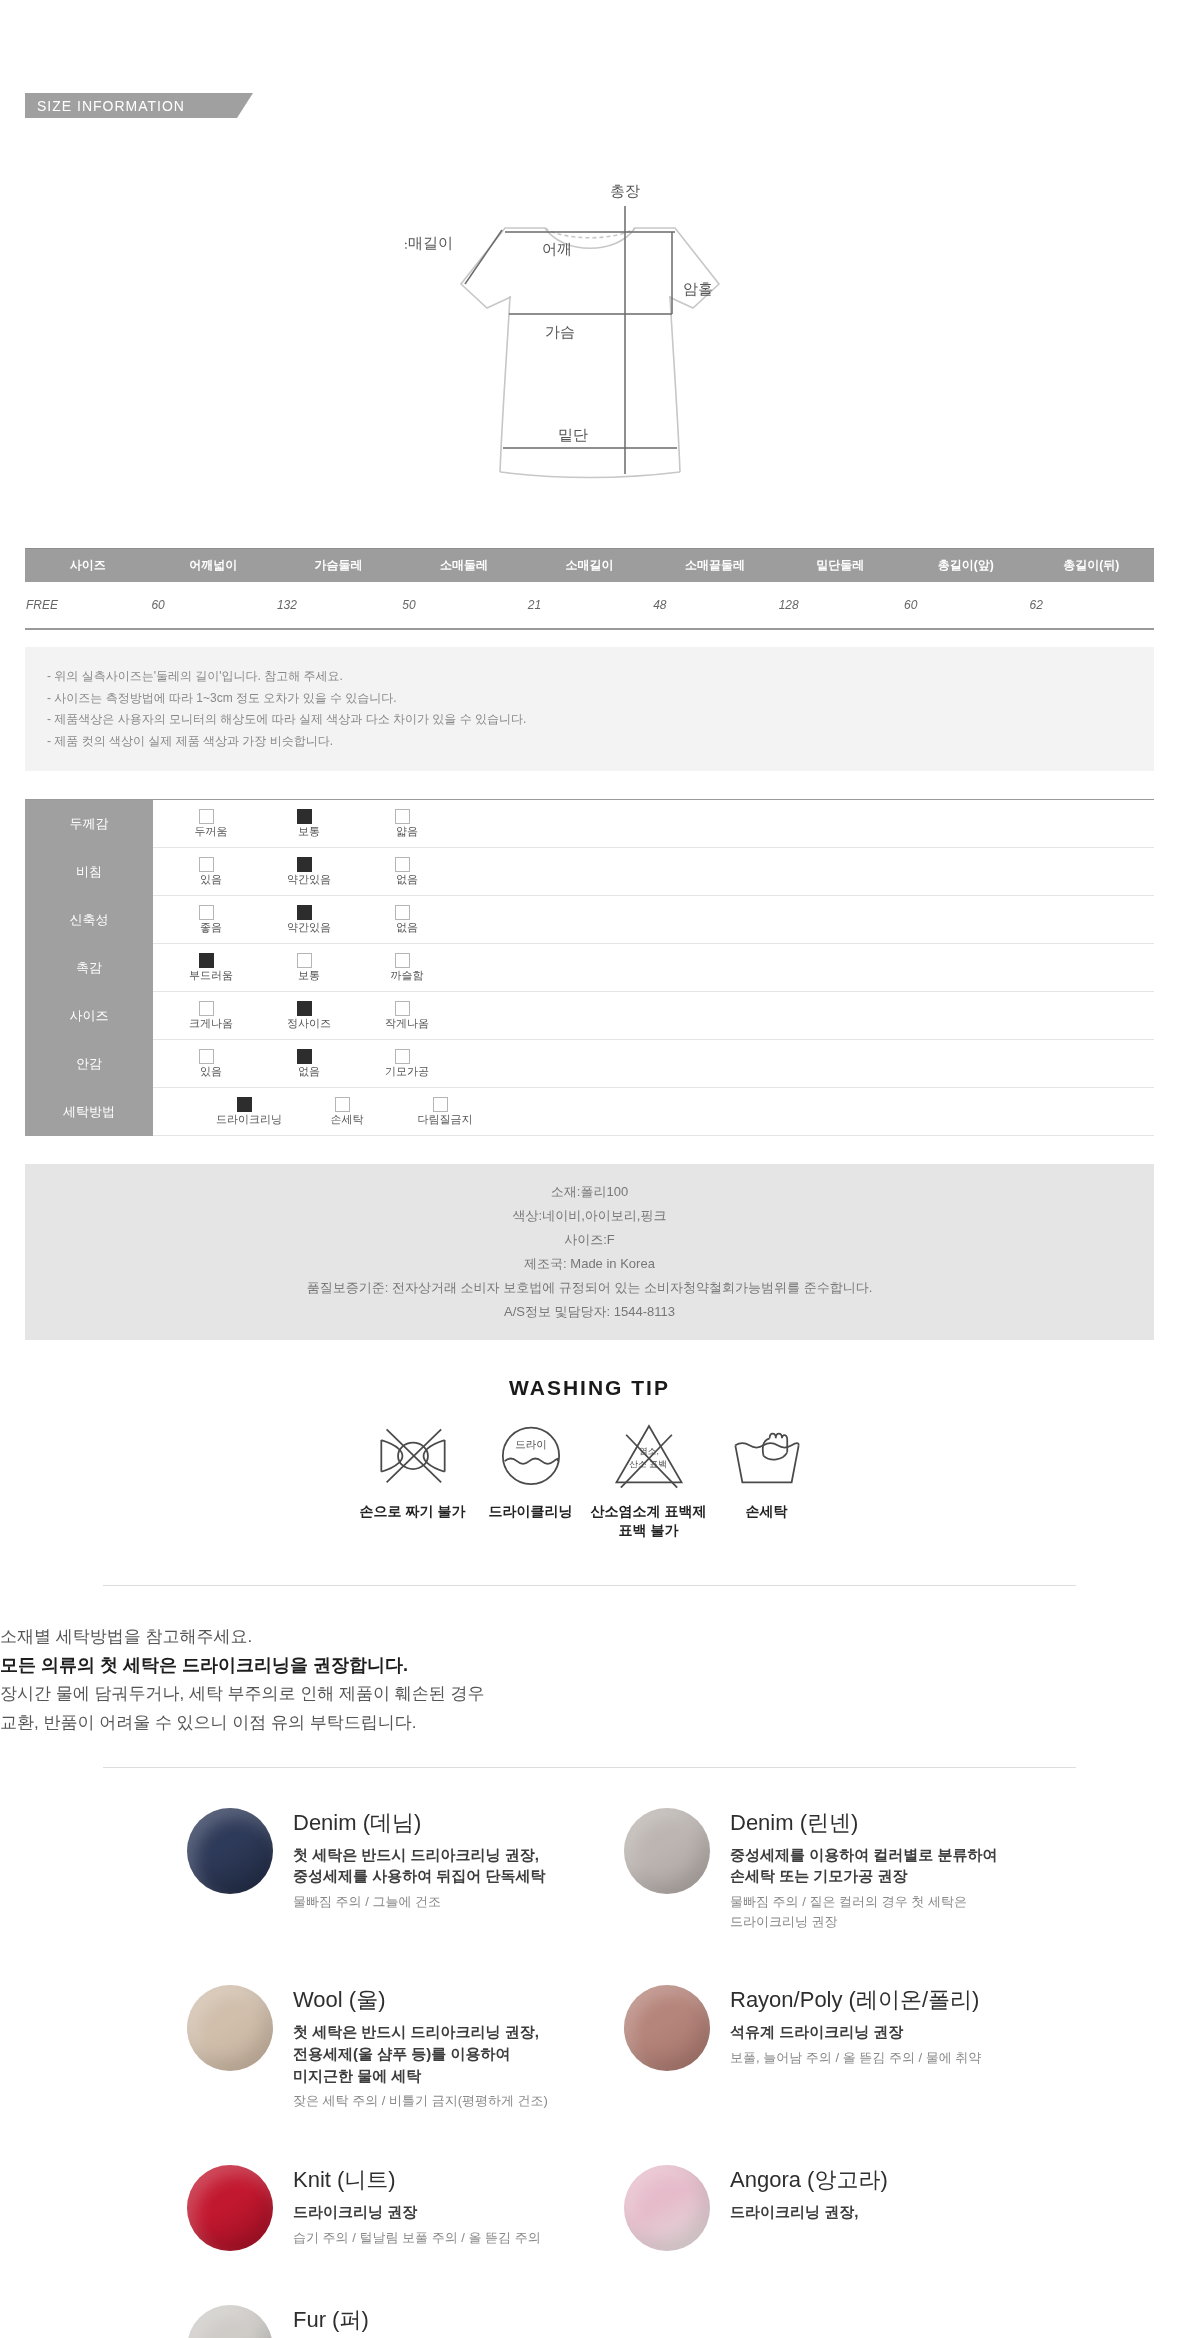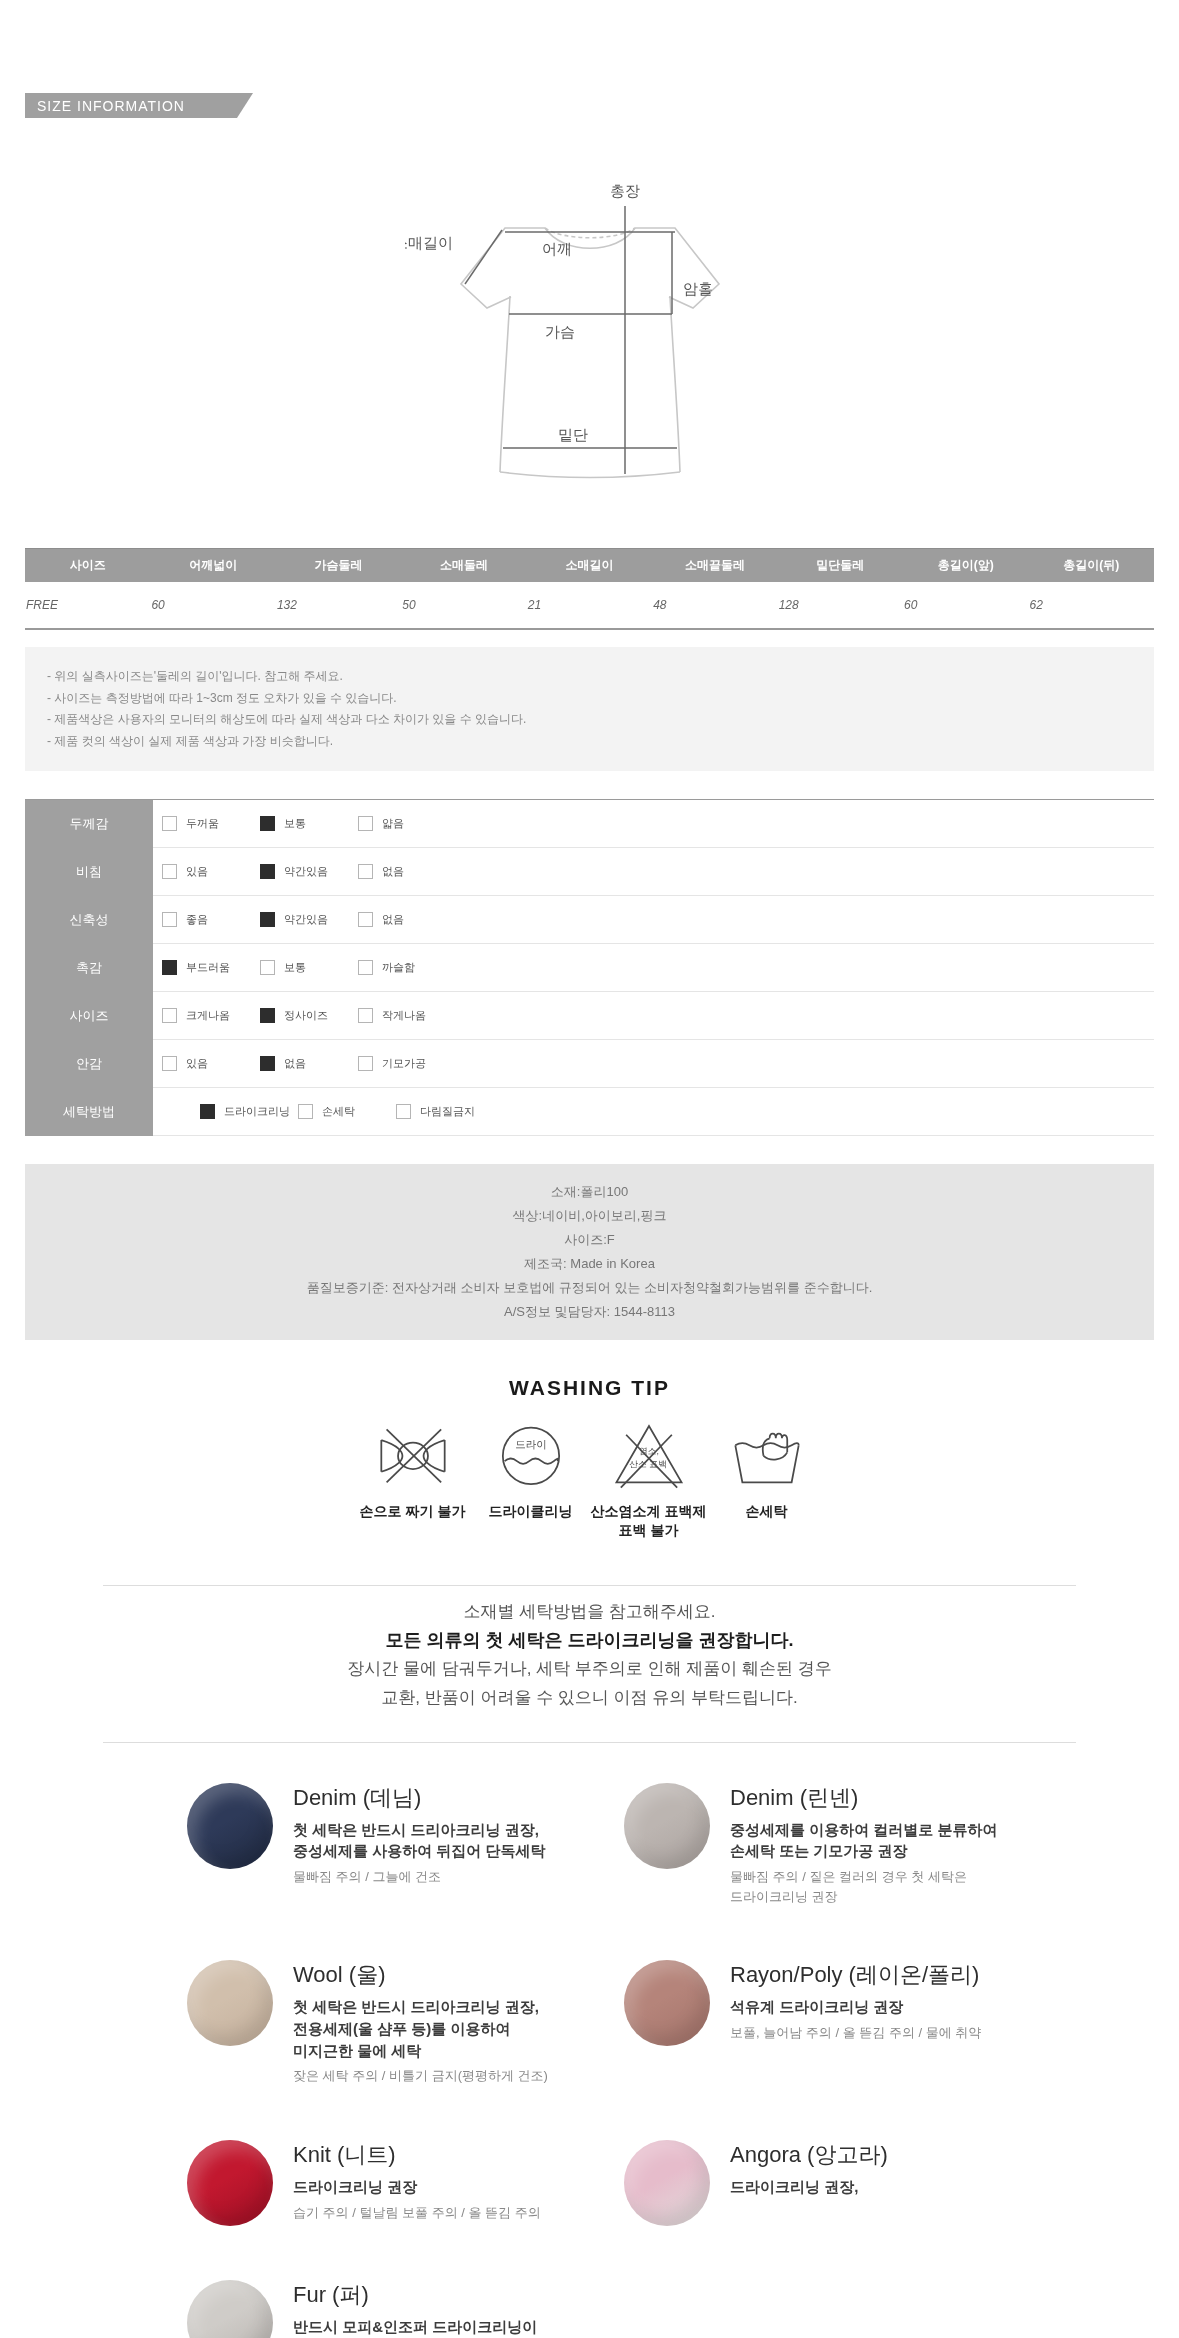--- a/index.html
+++ b/index.html
@@ -22,38 +22,38 @@
 
   
   .notes { margin:17px 25px 0; background:#f3f3f3; padding:19px 22px; font-size:12px; color:#888; line-height:1.8; }
 
   
   .attrs { margin:28px 25px 0; border-top:1px solid #9a9a9a; }
   .attr-row { display:flex; }
   .attr-label { width:128px; background:#a0a0a0; color:#fff; font-size:13px; display:flex; align-items:center; justify-content:center; flex-shrink:0; }
   .attr-opts { flex:1; display:flex; align-items:center; height:47px; padding-left:9px; border-bottom:1px solid #e5e5e5; }
   .attr-row:last-child .attr-opts { border-bottom:1px solid #e5e5e5;padding-left:47px; }
-  .opt { display:flex; align-items:center; width:98px; }
+  .opt { display:flex; align-items:center; width:98px;flex-direction:column; }
   .box { width:13px; height:13px; border:1px solid #b5b5b5; background:#fff; flex-shrink:0; margin-right:9px; }
   .box.checked { background:#2d2d2d; border-color:#2d2d2d; }
   .opt-t { font-size:11px; color:#555; }
 
   
   .pinfo { margin:28px 25px 0; background:#e5e5e5; padding:16px 24px; font-size:13px; color:#777; line-height:24px;text-align:center; }
 
   
   .wt-title { text-align:center; margin-top:36px; font-size:21px; font-weight:bold; color:#1a1a1a; letter-spacing:2px; }
   .icons-row { display:flex; justify-content:center; align-items:flex-start; margin-top:16px; }
   .icon-item { width:118px; display:flex; flex-direction:column; align-items:center; }
   .icon-item svg { stroke:#4a4a4a; fill:none; stroke-width:2; }
   .icon-item svg text { stroke:none; fill:#4a4a4a; font-family:"Liberation Sans",sans-serif; }
   .icon-label { margin-top:8px; font-weight:bold; font-size:14px; color:#222; text-align:right; line-height:1.3; }
 
   .divider { border:none; border-top:1px solid #ddd; margin:46px 103px 0; }
-  .notice { text-align:center; margin-top:12px; margin-bottom:30px; font-size:17px; color:#555; line-height:1.65; }
+  .notice { text-align:left; margin-top:37px; margin-bottom:30px; font-size:17px; color:#555; line-height:1.65; }
   .notice .line-bold { font-weight:bold; color:#1d1d1d; font-size:18px; }
 
   
   .fabric-grid { display:grid; grid-template-columns:437px 437px; margin:40px 0 30px 187px; row-gap:54px; }
   .fabric-item { display:flex; }
   .swatch { width:86px; height:86px; border-radius:50%; flex-shrink:0; margin-right:20px;
             box-shadow:inset -8px -10px 16px rgba(0,0,0,0.10), inset 8px 10px 16px rgba(255,255,255,0.22); }
   .fabric-title { font-size:22px; color:#2e2e2e; margin-bottom:6px; }
   .fabric-desc { font-size:15px; font-weight:bold; color:#3c3c3c; line-height:1.45; }
   .fabric-notes { font-size:13px; color:#888; line-height:1.5; margin-top:5px; }

